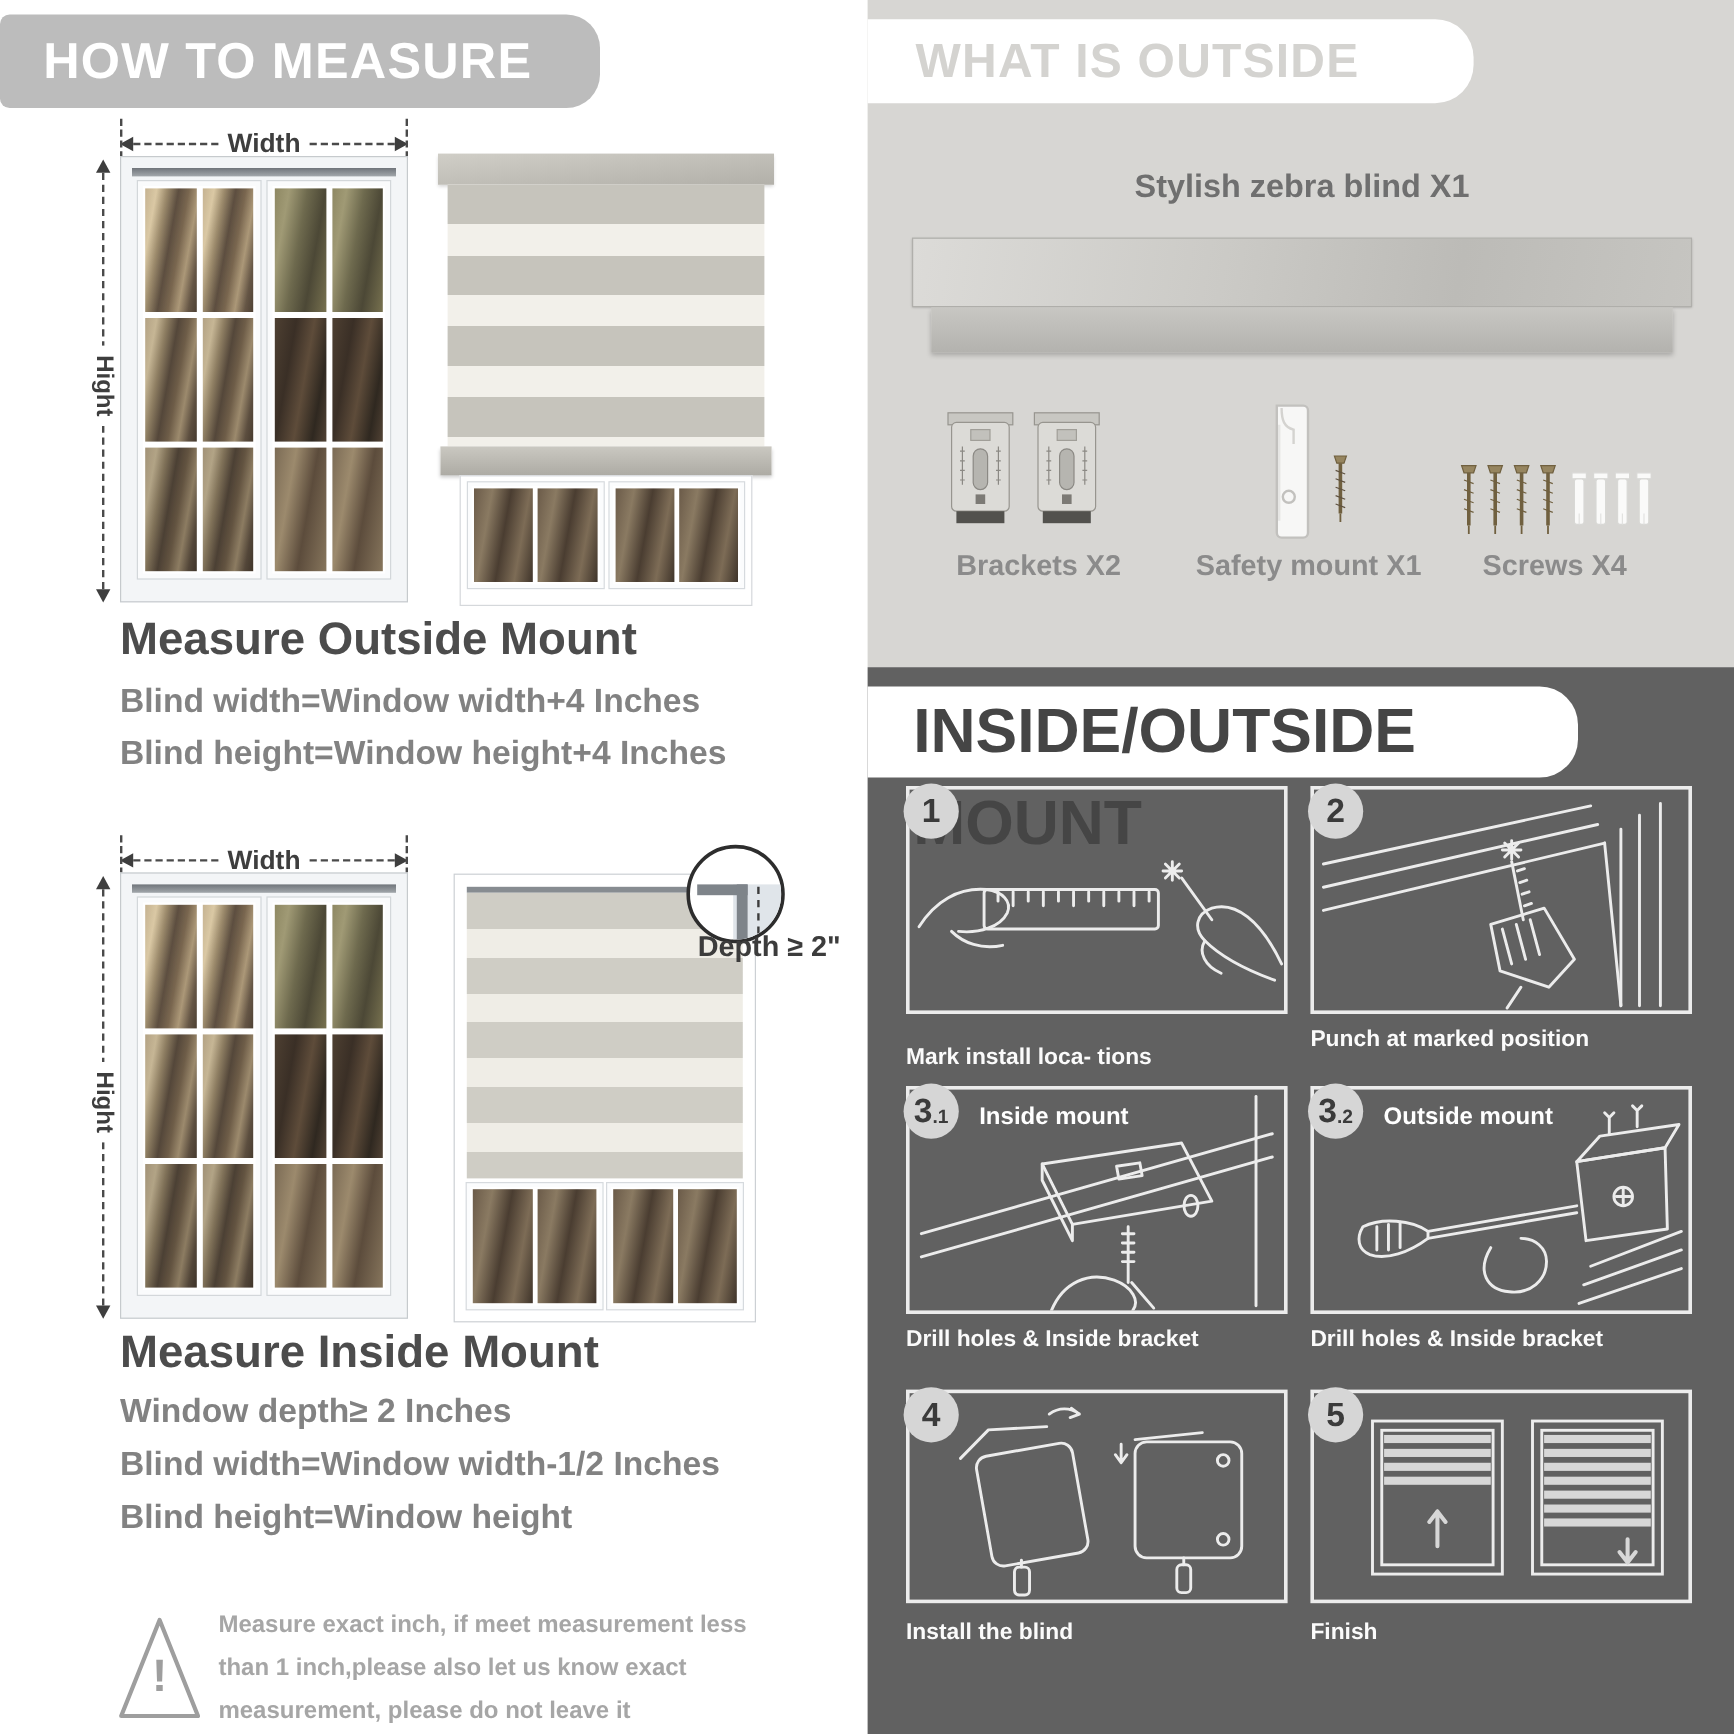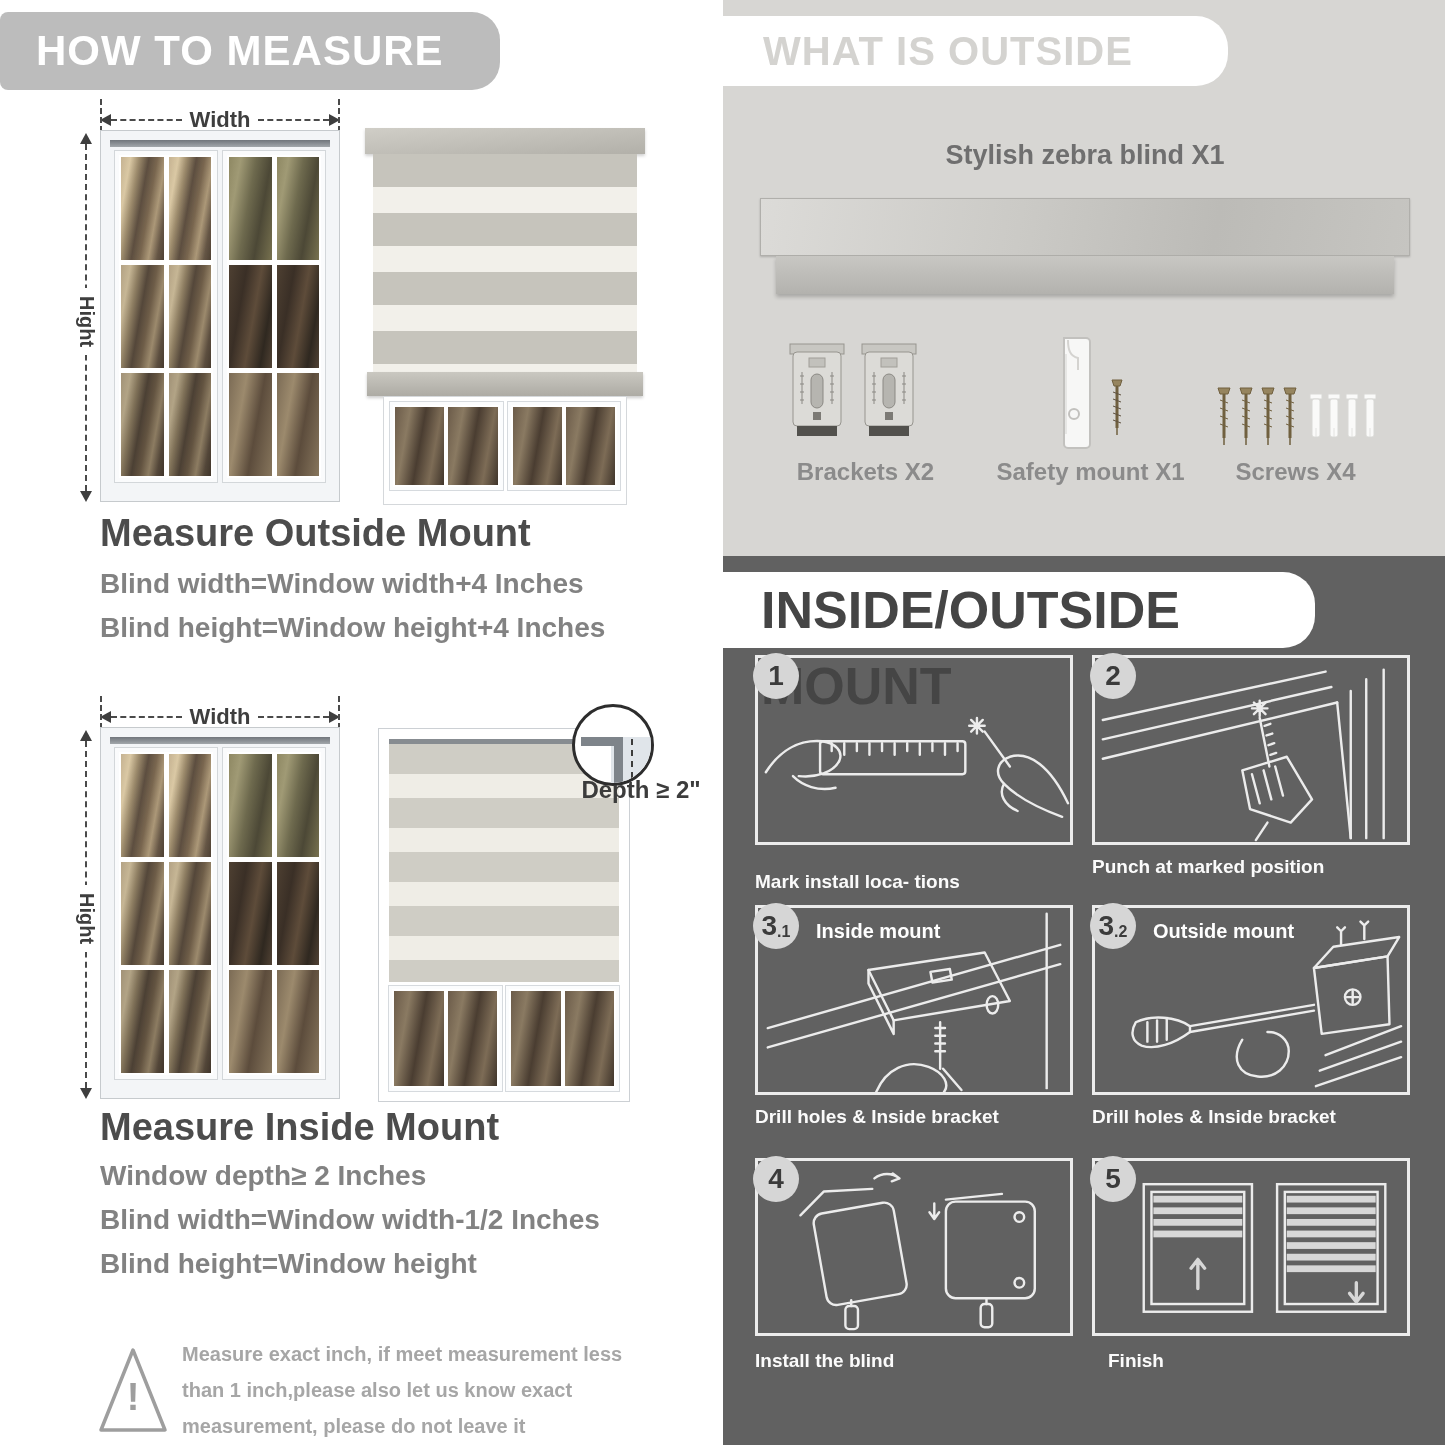--- a/index.html
+++ b/index.html
@@ -464,15 +464,15 @@
       <g stroke="#d7d7d7" stroke-width="3.5" fill="none" stroke-linecap="round">
         <path d="M104,132 V102 M104,102 l-7,9 M104,102 l7,9"></path>
         <path d="M268,126 v20 M268,146 l-7,-9 M268,146 l7,-9"></path>
       </g>
     </svg>
     <div class="badge">
         <span class="bnum">5</span>
         <span class="bsub"></span>
       </div>
   </div>
-  <div class="pcap" style="left:1092px;top:1350px;margin-left:16px;">Finish</div>
+  <div class="pcap" style="left:1092px;top:1350px;">Finish</div>
 
 </div>
 
 </body></html>

